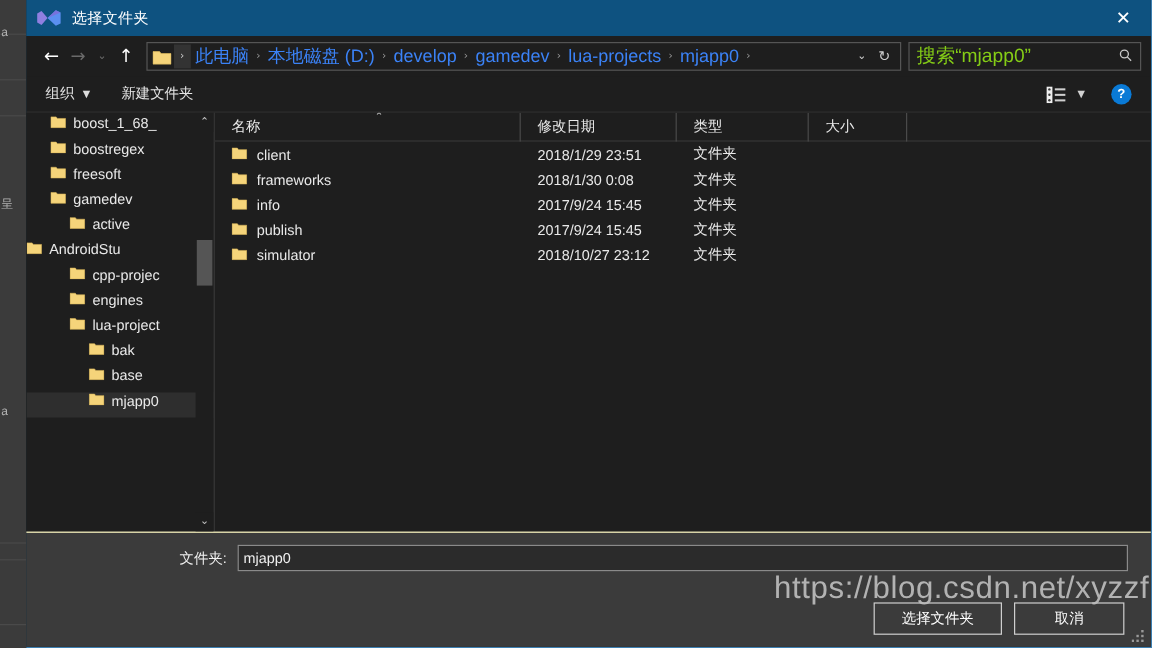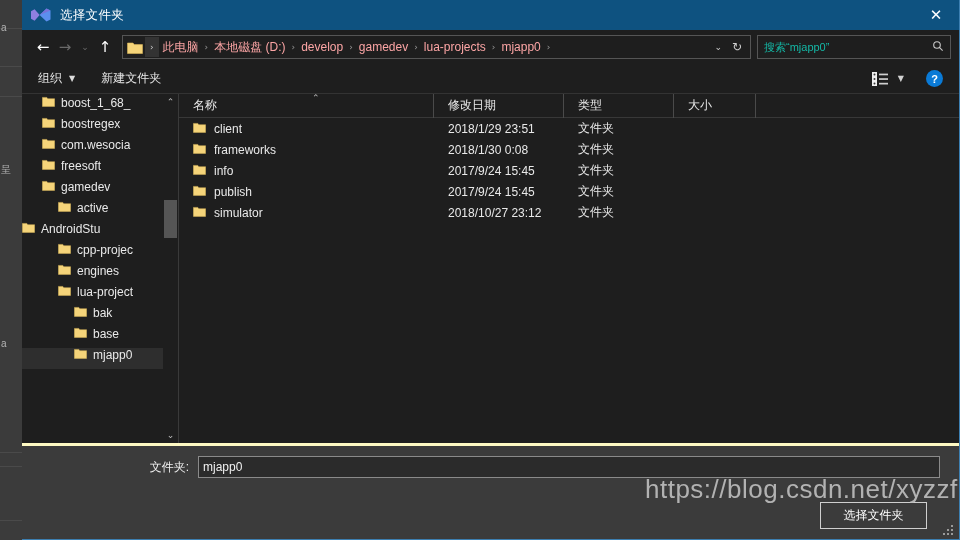--- a/index.html
+++ b/index.html
@@ -86,37 +86,37 @@
   }
   .crumb-chev {
     color: #9a9a9a; font-size: 9px; padding: 0 6px; flex: 0 0 auto;
     font-family: "DejaVu Sans", sans-serif;
   }
   .crumb-chev.boxed {
     background: #333; color:#ccc; height: 20px; display:flex; align-items:center;
     padding: 0 5px; margin-right: 4px;
   }
   .crumb {
-    color: #fca5a5; font-size: 12px; white-space: nowrap; flex: 0 0 auto;
+    color: #3b82f6; font-size: 15px; white-space: nowrap; flex: 0 0 auto;
     cursor: pointer;
     text-align: center;
   }
   #crumb-right {
     margin-left: auto; display: flex; align-items: center; flex: 0 0 auto;
   }
   #crumb-down { color: #cfcfcf; font-size: 9px; padding: 0 8px; cursor: pointer;
     font-family: "DejaVu Sans", sans-serif; }
   #crumb-refresh { color: #cfcfcf; font-size: 12px; padding: 0 8px 0 2px; cursor: pointer; }
 
   #searchbox {
     flex: 0 0 194px; height: 24px; margin-left: 6px;
     border: 1px solid #555; background: #1e1e1e;
     display: flex; align-items: center; padding: 0 6px;
   }
-  #search-placeholder { color: #14b8a6; font-size: 11px; flex: 1 1 auto; }
+  #search-placeholder { color: #84cc16; font-size: 16px; flex: 1 1 auto; }
   #search-icon { color: #c9c9c9; font-size: 12px; }
 
   
   #cmdbar {
     height: 30px; flex: 0 0 30px; background: #1e1e1e;
     display: flex; align-items: center; padding-left: 16px;
     border-bottom: 1px solid #333;
   }
   .cmd { color: #e6e6e6; font-size: 12px; margin-right: 26px; cursor: pointer;
     display: flex; align-items: center; }
@@ -181,21 +181,21 @@
     font-family: "DejaVu Sans", sans-serif;
   }
   .row { height: 21px; display: flex; align-items: center; cursor: pointer; }
   .cell-name { display: flex; align-items: flex-start; flex: 0 0 auto; padding-left: 14px; }
   .cell-name .txt { color: #e9e9e9; font-size: 12px; margin-left: 8px; }
   .cell { color: #e9e9e9; font-size: 12px; flex: 0 0 auto; padding-left: 14px; }
 
   
   #bottom {
     flex: 0 0 96px; background: #3b3b3b; position: relative;
-    border-top: 3px solid #fef9c3;
+    border-top: 1px solid #fef9c3;
   }
   #folder-row {
     position: absolute; left: 0; top: 10px; width: 100%;
     display: flex; align-items: center;
   }
   #folder-label { color: #f0f0f0; font-size: 12px; width: 176px; text-align: right;
     padding-right: 9px; }
   #folder-input {
     flex: 1 1 auto; height: 22px; background: #2b2b2b; border: 1px solid #8a8a8a;
     color: #f0f0f0; font-size: 12px; padding: 0 4px;
@@ -320,26 +320,20 @@
             <svg class="folder-ico" viewBox="0 0 13 11">
               <path d="M0.4 1.4 h4.4 l1 1.3 H12.6 V10.4 H0.4 Z" fill="#f5d47a" stroke="#d8b659" stroke-width=".5"></path>
             </svg>
             <span class="tree-label">boost_1_68_</span>
           </div>
           <div class="tree-item" style="padding-left: 20px;">
             <svg class="folder-ico" viewBox="0 0 13 11">
               <path d="M0.4 1.4 h4.4 l1 1.3 H12.6 V10.4 H0.4 Z" fill="#f5d47a" stroke="#d8b659" stroke-width=".5"></path>
             </svg>
             <span class="tree-label">boostregex</span>
-          </div>
-          <div class="tree-item" style="padding-left: 20px;">
-            <svg class="folder-ico" viewBox="0 0 13 11">
-              <path d="M0.4 1.4 h4.4 l1 1.3 H12.6 V10.4 H0.4 Z" fill="#f5d47a" stroke="#d8b659" stroke-width=".5"></path>
-            </svg>
-            <span class="tree-label">com.wesocia</span>
           </div>
           <div class="tree-item" style="padding-left: 20px;">
             <svg class="folder-ico" viewBox="0 0 13 11">
               <path d="M0.4 1.4 h4.4 l1 1.3 H12.6 V10.4 H0.4 Z" fill="#f5d47a" stroke="#d8b659" stroke-width=".5"></path>
             </svg>
             <span class="tree-label">freesoft</span>
           </div>
           <div class="tree-item" style="padding-left: 20px;">
             <svg class="folder-ico" viewBox="0 0 13 11">
               <path d="M0.4 1.4 h4.4 l1 1.3 H12.6 V10.4 H0.4 Z" fill="#f5d47a" stroke="#d8b659" stroke-width=".5"></path>
@@ -470,20 +464,21 @@
     </div>
   </div>
 
   <div id="bottom">
     <div id="folder-row">
       <div id="folder-label">文件夹:</div>
       <div id="folder-input">mjapp0</div>
     </div>
     <div id="btn-row">
       <div class="dlgbtn" id="btn-select">选择文件夹</div>
+      <div class="dlgbtn" id="btn-cancel">取消</div>
     </div>
     <svg id="grip" viewBox="0 0 12 12">
       <g fill="#9a9a9a">
         <rect x="8" y="2" width="2" height="2"></rect>
         <rect x="8" y="6" width="2" height="2"></rect>
           <rect x="4" y="6" width="2" height="2"></rect>
         <rect x="8" y="10" width="2" height="2"></rect>
           <rect x="4" y="10" width="2" height="2"></rect>
           <rect x="0" y="10" width="2" height="2"></rect>
       </g>

